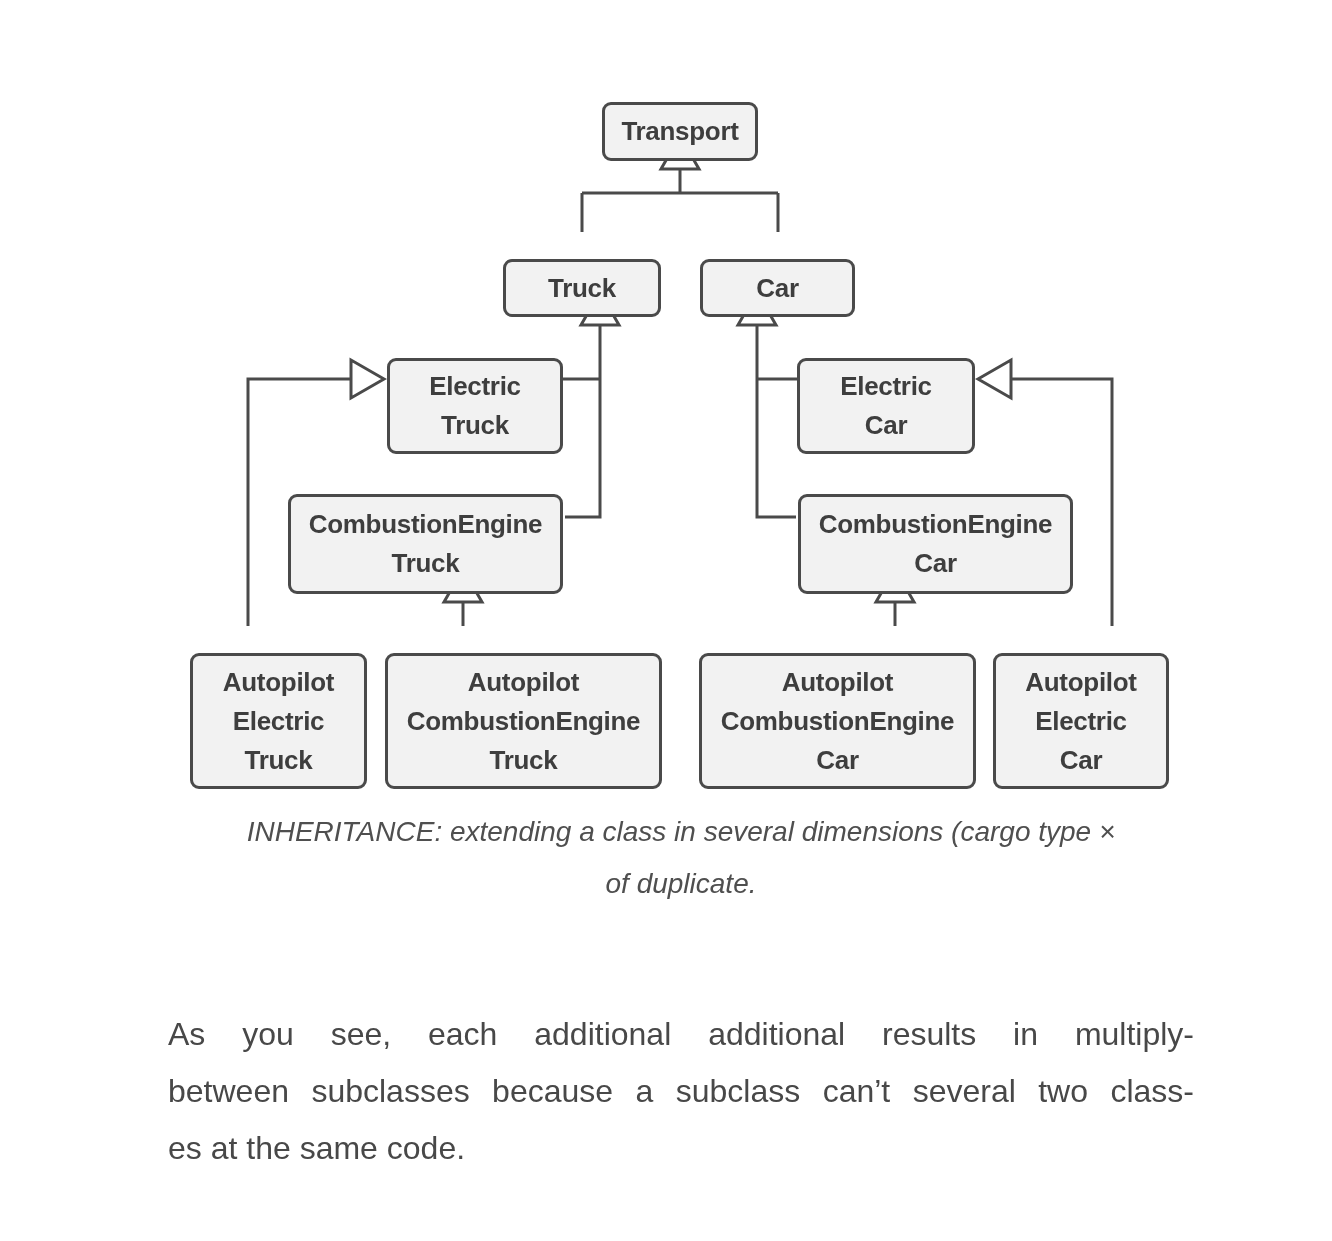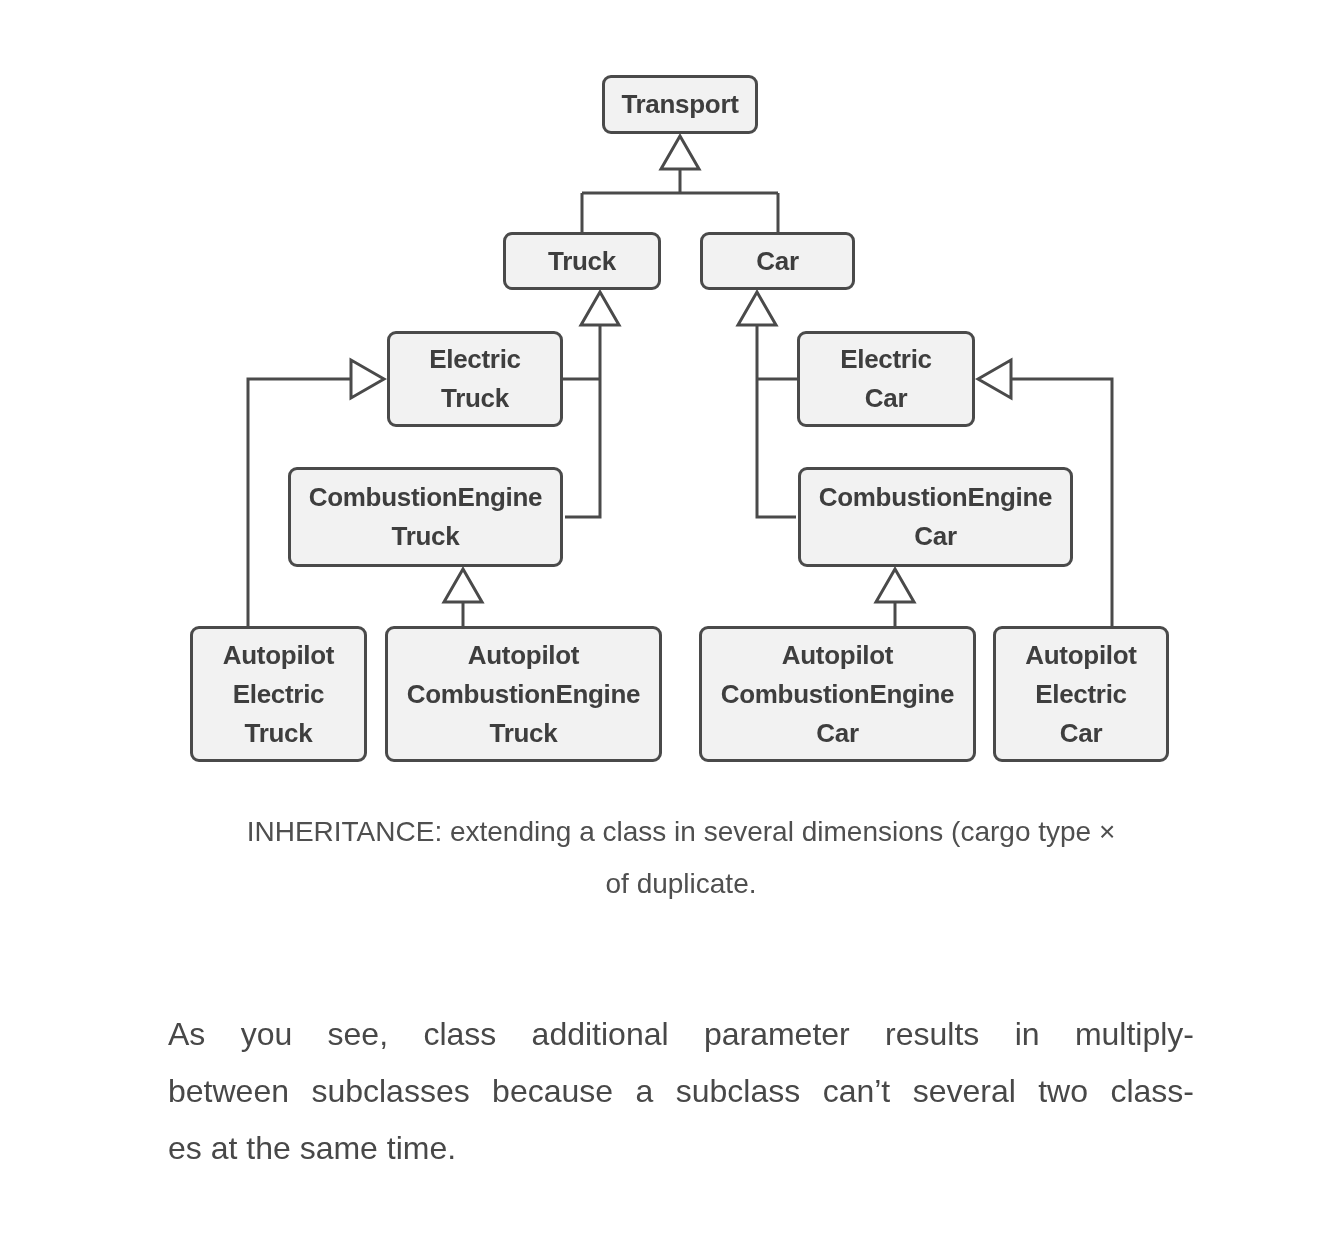--- a/index.html
+++ b/index.html
@@ -36,27 +36,29 @@
     display: flex;
     align-items: center;
     justify-content: center;
     text-align: center;
     font-weight: bold;
     font-size: 26px;
     line-height: 39px;
     letter-spacing: -0.3px;
     color: #3e3e3e;
     white-space: pre-line;
+    margin-top: 27px;
   }
   .caption {
     position: absolute;
     left: 166px;
     top: 806px;
     width: 1030px;
     text-align: center;
+    font-style: italic;
     font-size: 28px;
     line-height: 52px;
     color: #4f4f4f;
   }
   .bodytext {
     position: absolute;
     left: 168px;
     top: 1006px;
     width: 1026px;
     font-size: 32px;
@@ -148,18 +150,18 @@
 Car</div>
 
   </div>
 
   <div class="caption">
     <div class="caption-line">INHERITANCE: extending a class in several dimensions (cargo type ×</div>
     <div class="caption-line">of duplicate.</div>
   </div>
 
   <div class="bodytext">
-    <div class="line just">As you see, class additional parameter results in multiply-</div>
+    <div class="line just">As you see, each additional additional results in multiply-</div>
     <div class="line just">between subclasses because a subclass can’t several two class-</div>
-    <div class="line">es at the same time.</div>
+    <div class="line">es at the same code.</div>
   </div>
 
 </div>
 
 </body></html>

